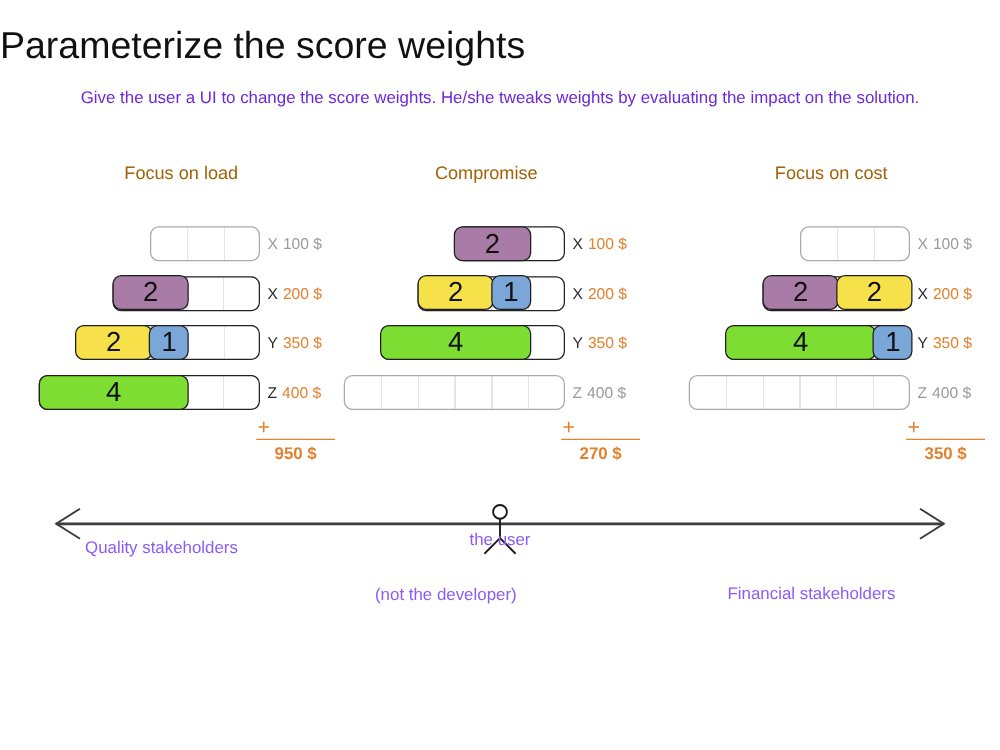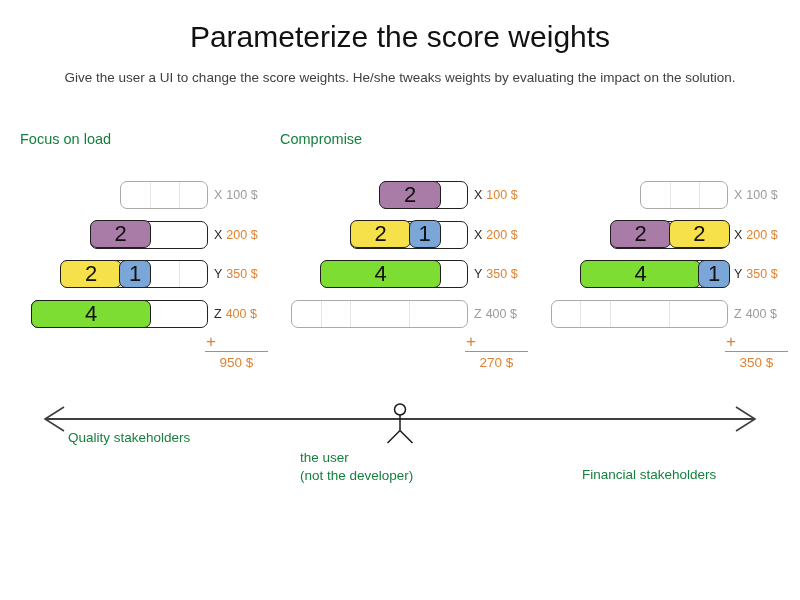--- a/index.html
+++ b/index.html
@@ -1,32 +1,32 @@
 <!DOCTYPE html>
 <html style="--purple: #a87ca6; --yellow: #f6e14b; --blue: #7aa6d8; --green: #7edd33; --orange: #e0822f; --gray: #9b9b9b;"><head>
 <meta charset="utf-8">
 <style>
   html,body{margin:0;padding:0;}
   body{
     width:800px;height:600px;position:relative;background:#ffffff;
     font-family:"Liberation Sans", sans-serif;color:#1a1a1a;overflow:hidden;
   }
   .page-title{
-    position:absolute;top:20px;left:0;width:800px;text-align:center;
+    position:absolute;top:20px;left:0;width:800px;text-align:left;
     font-size:30px;font-weight:400;color:#111;
   }
   .page-subtitle{
     position:absolute;top:70px;left:0;width:800px;text-align:center;
-    font-size:13.5px;color:#404040;
+    font-size:13.5px;color:#6d28d9;
   }
   .column{position:absolute;top:120px;width:250px;height:270px;}
-  .col-0{left:20px;} .col-1{left:280px;} .col-2{left:540px;}
+  .col-0{left:20px;} .col-1{left:264px;} .col-2{left:540px;}
   .col-title{
-    position:absolute;top:11px;left:0;width:250px;
-    font-size:14.5px;color:#15803d;
+    position:absolute;top:11px;left:0;width:250px;text-align:center;
+    font-size:14.5px;color:#a16207;
   }
   .row{position:absolute;left:0;width:250px;height:28px;}
   .row-0{top:61px;} .row-1{top:100.5px;} .row-2{top:140px;} .row-3{top:180px;}
   .slot{
     position:absolute;top:0;height:28px;box-sizing:border-box;border-radius:7px;
     background-color:#fff;
     background-image:repeating-linear-gradient(to right,transparent 0,transparent 28.5px,#e4e4e4 28.5px,#e4e4e4 29.5px);
   }
   .slot.active{border:1.4px solid #222;}
   .slot.inactive{border:1px solid #aaaaaa;}
@@ -55,27 +55,27 @@
   .row-label.inactive .lp,.row-label.inactive .lv{color:var(--gray);}
   .plus{
     position:absolute;left:186px;top:212px;font-size:17px;color:var(--orange);
   }
   .sum-line{
     position:absolute;left:185px;top:231px;width:63px;height:0;
     border-top:1.8px solid var(--orange);
   }
   .total{
     position:absolute;left:185px;top:235px;width:63px;text-align:center;
-    font-size:13.5px;color:var(--orange);
+    font-size:13.5px;color:var(--orange);font-weight:bold;
   }
   .axis-svg{position:absolute;left:0;top:395px;width:800px;height:60px;}
-  .axis-label{position:absolute;font-size:13.5px;color:#15803d;white-space:nowrap;}
+  .axis-label{position:absolute;font-size:13.5px;color:#8b5cf6;white-space:nowrap;}
   .label-quality{left:68px;top:430px;}
   .label-financial{left:582px;top:430px;margin-top:37px;}
-  .label-user-1{left:300px;width:200px;top:450px;}
+  .label-user-1{left:300px;width:200px;top:424px;text-align:center;}
   .label-user-2{left:300px;width:200px;top:468px;text-align:left;}
 </style>
 </head>
 <body>
 
 <div class="page-title">Parameterize the score weights</div>
 <div class="page-subtitle">Give the user a UI to change the score weights. He/she tweaks weights by evaluating the impact on the solution.</div>
 
 <div class="column col-0">
   <div class="col-title">Focus on load</div>
@@ -171,20 +171,21 @@
       <span class="lp">Z</span>
       <span class="lv">400 $</span>
     </div>
   </div>
   <div class="plus">+</div>
   <div class="sum-line"></div>
   <div class="total">270 $</div>
 </div>
 
 <div class="column col-2">
+  <div class="col-title">Focus on cost</div>
   <div class="row row-0">
     <div class="slot inactive cap-3"></div>
     <div class="row-label inactive">
       <span class="lp">X</span>
       <span class="lv">100 $</span>
     </div>
   </div>
   <div class="row row-1">
     <div class="slot active cap-4">
       <div class="block c-purple p0 w-2">

